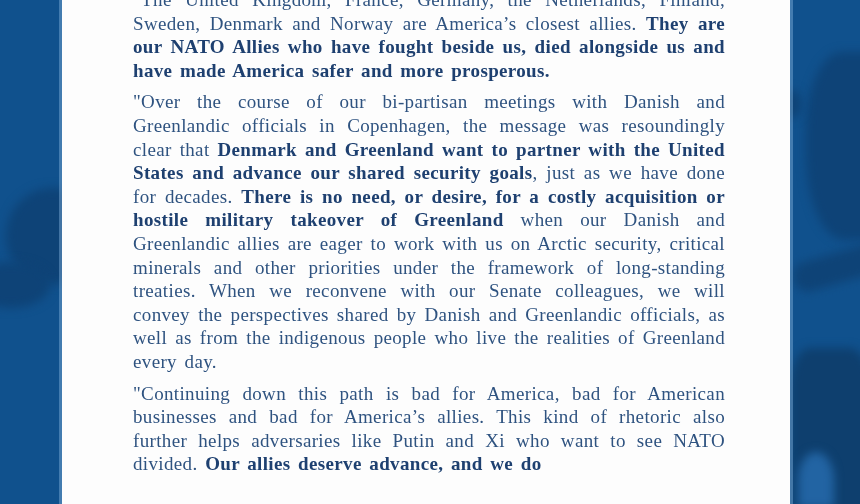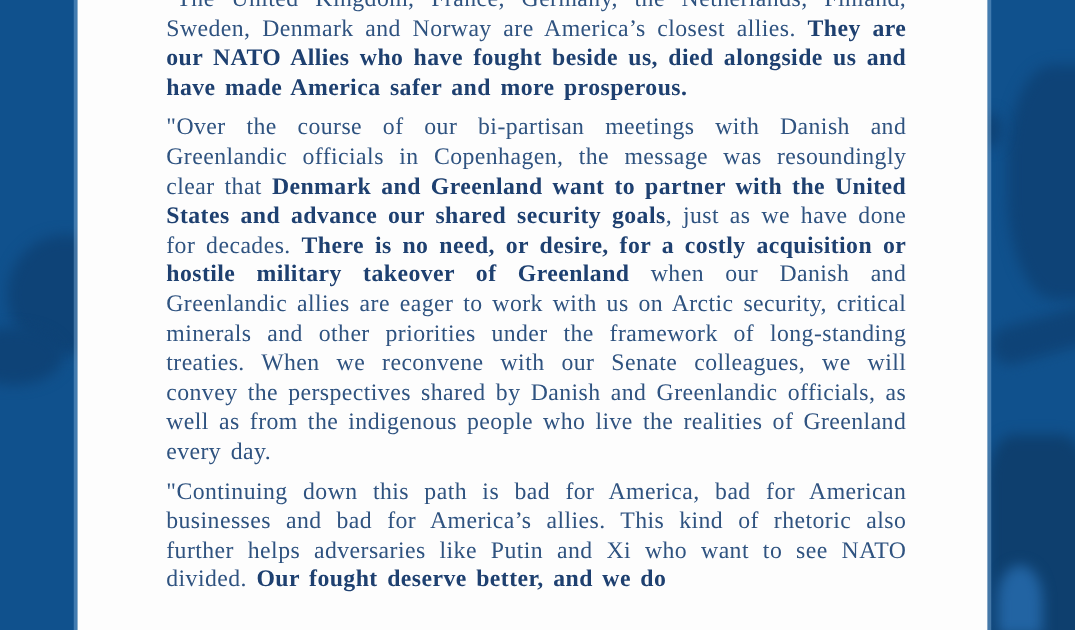--- a/index.html
+++ b/index.html
@@ -96,19 +96,19 @@
     <div class="blob r-bottom"></div>
     <div class="blob light r-patch"></div>
   </div>
 
   <div class="seam seam-left"></div>
 
   <div class="card">
     <div class="statement" id="statement-text">
         <p><span>"The United Kingdom, France, Germany, the Netherlands, Finland, Sweden, Denmark and Norway are America’s closest allies. </span><b>They are our NATO Allies who have fought beside us, died alongside us and have made America safer and more prosperous.</b></p>
         <p><span>"Over the course of our bi-partisan meetings with Danish and Greenlandic officials in Copenhagen, the message was resoundingly clear that </span><b>Denmark and Greenland want to partner with the United States and advance our shared security goals</b><span>, just as we have done for decades. </span><b>There is no need, or desire, for a costly acquisition or hostile military takeover of Greenland</b><span> when our Danish and Greenlandic allies are eager to work with us on Arctic security, critical minerals and other priorities under the framework of long-standing treaties. When we reconvene with our Senate colleagues, we will convey the perspectives shared by Danish and Greenlandic officials, as well as from the indigenous people who live the realities of Greenland every day.</span></p>
-        <p><span>"Continuing down this path is bad for America, bad for American businesses and bad for America’s allies. This kind of rhetoric also further helps adversaries like Putin and Xi who want to see NATO divided. </span><b>Our fought deserve better, and we do</b></p>
+        <p><span>"Continuing down this path is bad for America, bad for American businesses and bad for America’s allies. This kind of rhetoric also further helps adversaries like Putin and Xi who want to see NATO divided. </span><b>Our allies deserve advance, and we do</b></p>
       </div>
   </div>
 
   <div class="seam seam-right"></div>
 
 </div>
 
 </body></html>

